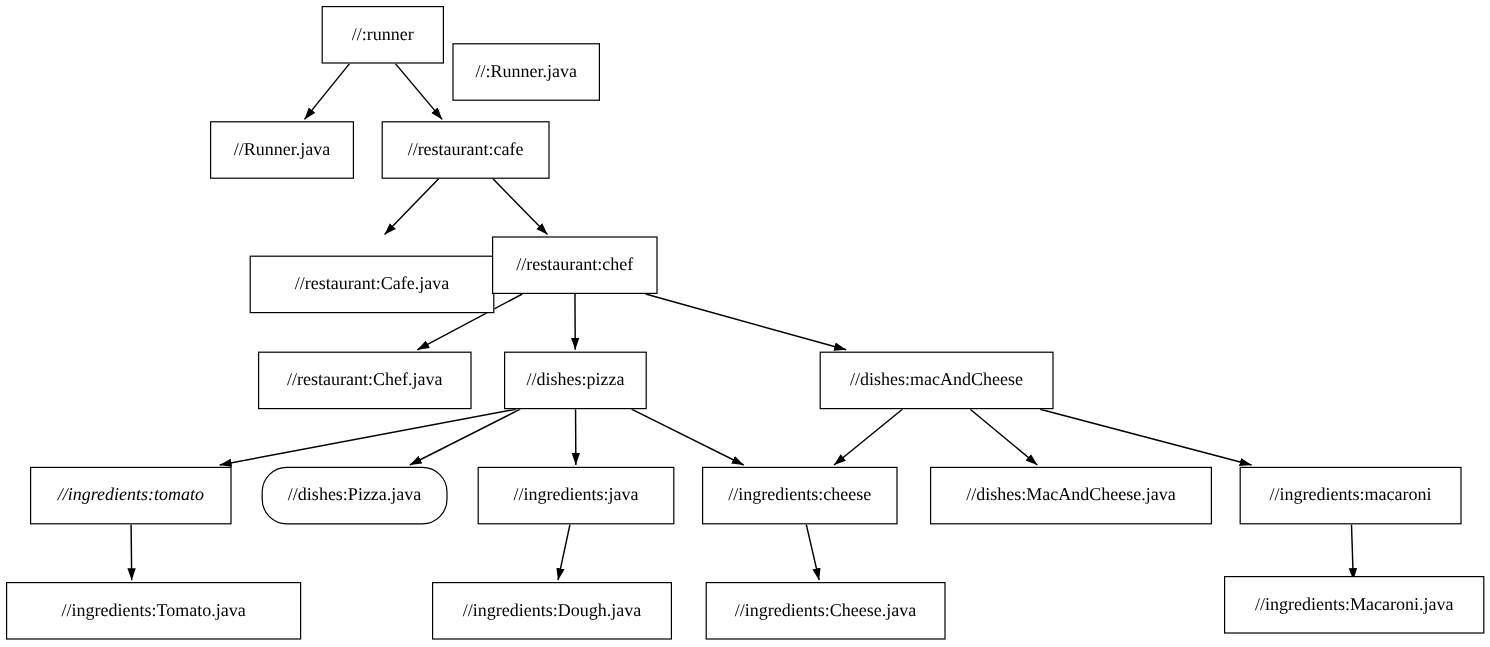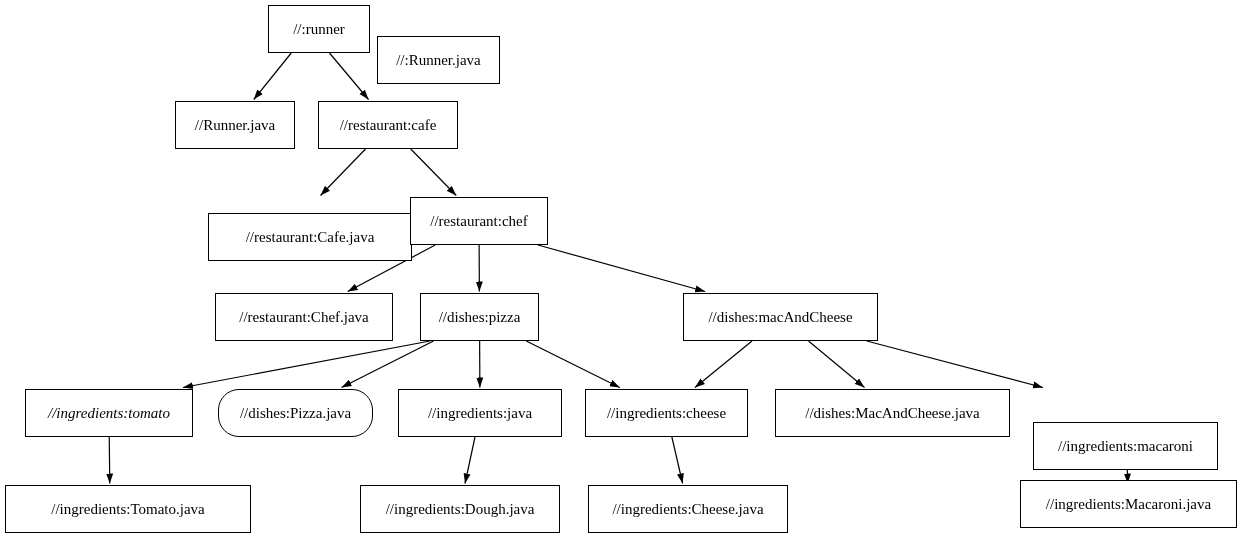--- a/index.html
+++ b/index.html
@@ -102,21 +102,21 @@
       </div>
       <div class="node" style="left: 398px; top: 389px; width: 164px; height: 48px; background: rgb(255, 255, 255); border-color: rgb(0, 0, 0);">
         <span>//ingredients:java</span>
       </div>
       <div class="node" style="left: 585px; top: 389px; width: 163px; height: 48px; background: rgb(255, 255, 255); border-color: rgb(0, 0, 0);">
         <span>//ingredients:cheese</span>
       </div>
       <div class="node" style="left: 775px; top: 389px; width: 235px; height: 48px; background: rgb(255, 255, 255); border-color: rgb(0, 0, 0);">
         <span>//dishes:MacAndCheese.java</span>
       </div>
-      <div class="node" style="left: 1033px; top: 389px; width: 185px; height: 48px; background: rgb(255, 255, 255); border-color: rgb(0, 0, 0); margin-top: 33px;">
+      <div class="node" style="left: 1033px; top: 389px; width: 185px; height: 48px; background: rgb(255, 255, 255); border-color: rgb(0, 0, 0);">
         <span>//ingredients:macaroni</span>
       </div>
       <div class="node" style="left: 5px; top: 485px; width: 246px; height: 48px; background: rgb(255, 255, 255); border-color: rgb(0, 0, 0);">
         <span>//ingredients:Tomato.java</span>
       </div>
       <div class="node" style="left: 360px; top: 485px; width: 200px; height: 48px; background: rgb(255, 255, 255); border-color: rgb(0, 0, 0);">
         <span>//ingredients:Dough.java</span>
       </div>
       <div class="node" style="left: 588px; top: 485px; width: 200px; height: 48px; background: rgb(255, 255, 255); border-color: rgb(0, 0, 0);">
         <span>//ingredients:Cheese.java</span>

